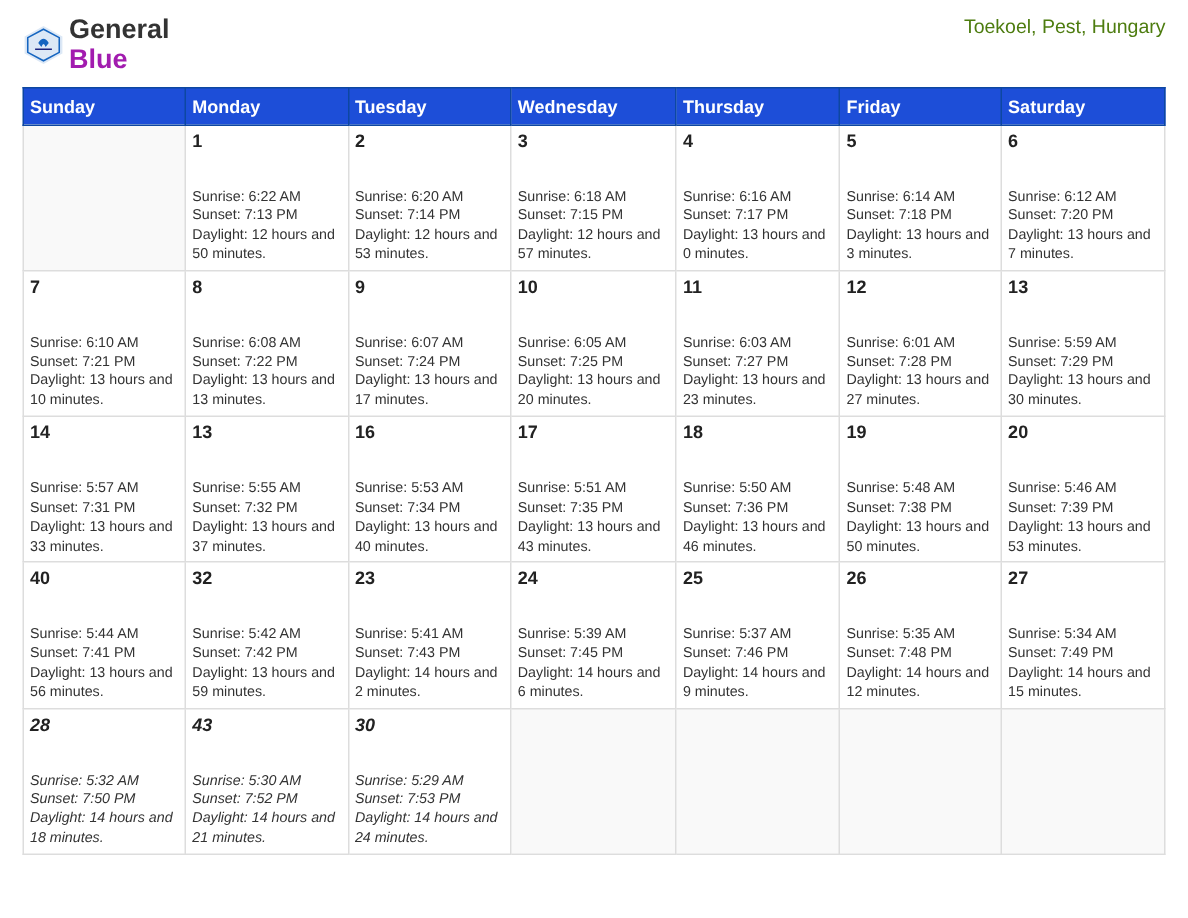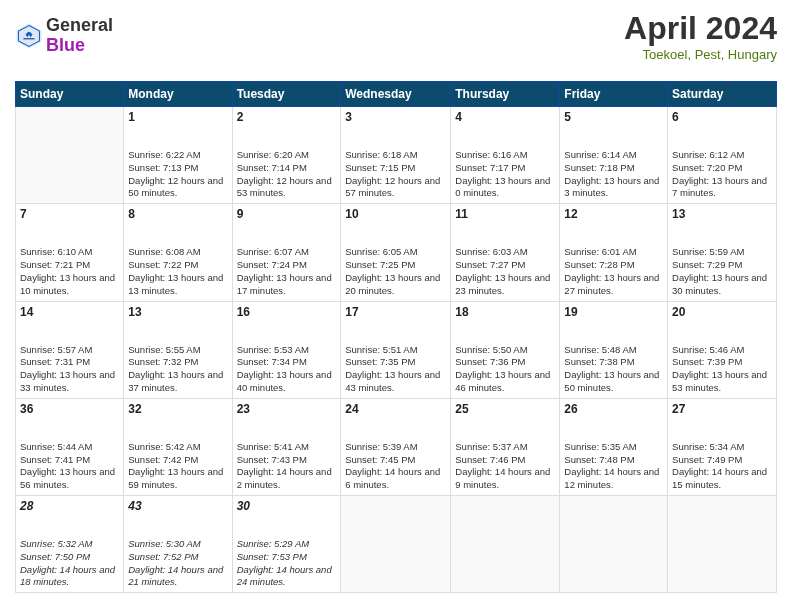--- a/index.html
+++ b/index.html
@@ -12,22 +12,22 @@
     }
     .page {
       width: 792px;
       height: 612px;
       padding: 10px 15px;
       background: #fff;
     }
     .header {
       display: flex;
       justify-content: space-between;
-      align-items: center;
-      margin-bottom: 19px;
+      align-items: flex-start;
+      margin-bottom: 8px;
     }
     .logo {
       display: flex;
       align-items: center;
     }
     .logo-text {
       font-size: 18px;
       font-weight: bold;
       line-height: 1.1;
     }
@@ -49,21 +49,21 @@
     .location {
       font-size: 13px;
       color: #4d7c0f;
     }
     .calendar {
       width: 100%;
       border-collapse: collapse;
       border: 1px solid #ccc;
     }
     .calendar th {
-      background: #0c4a6e;
+      background: #1d4ed8;
       color: #fff;
       font-size: 12px;
       font-weight: bold;
       padding: 5px 4px;
       text-align: left;
       border: 1px solid #0d47a1;
     }
     .calendar td {
       vertical-align: top;
       border: 1px solid #ddd;
@@ -104,21 +104,20 @@
         <polygon points="20,5 35,13 35,27 20,35 5,27 5,13" fill="none" stroke="#1565c0" stroke-width="1.5"></polygon>
         <path d="M15 18 Q20 10 25 18 L22 22 Q20 16 18 22 Z" fill="#1565c0"></path>
         <path d="M12 24 L28 24" stroke="#1a237e" stroke-width="1.5"></path>
       </svg>
       <div class="logo-text">
         <span class="general">General</span><br>
         <span class="blue">Blue</span>
       </div>
     </div>
     <div class="title-block">
-      <div class="month-title">April 2024</div>
       <div class="location">Toekoel, Pest, Hungary</div>
     </div>
   </div>
 
   <table class="calendar" id="cal-table">
     <thead>
       <tr id="cal-header">
           <th>Sunday</th>
           <th>Monday</th>
           <th>Tuesday</th>
@@ -211,21 +210,21 @@
             <div class="day-num">19</div>
             <div class="day-info">Sunrise: 5:48 AM<br>Sunset: 7:38 PM<br>Daylight: 13 hours and 50 minutes.</div>
           </td>
           <td>
             <div class="day-num">20</div>
             <div class="day-info">Sunrise: 5:46 AM<br>Sunset: 7:39 PM<br>Daylight: 13 hours and 53 minutes.</div>
           </td>
         </tr>
         <tr>
           <td>
-            <div class="day-num">36</div>
+            <div class="day-num">40</div>
             <div class="day-info">Sunrise: 5:44 AM<br>Sunset: 7:41 PM<br>Daylight: 13 hours and 56 minutes.</div>
           </td>
           <td>
             <div class="day-num">32</div>
             <div class="day-info">Sunrise: 5:42 AM<br>Sunset: 7:42 PM<br>Daylight: 13 hours and 59 minutes.</div>
           </td>
           <td>
             <div class="day-num">23</div>
             <div class="day-info">Sunrise: 5:41 AM<br>Sunset: 7:43 PM<br>Daylight: 14 hours and 2 minutes.</div>
           </td>

